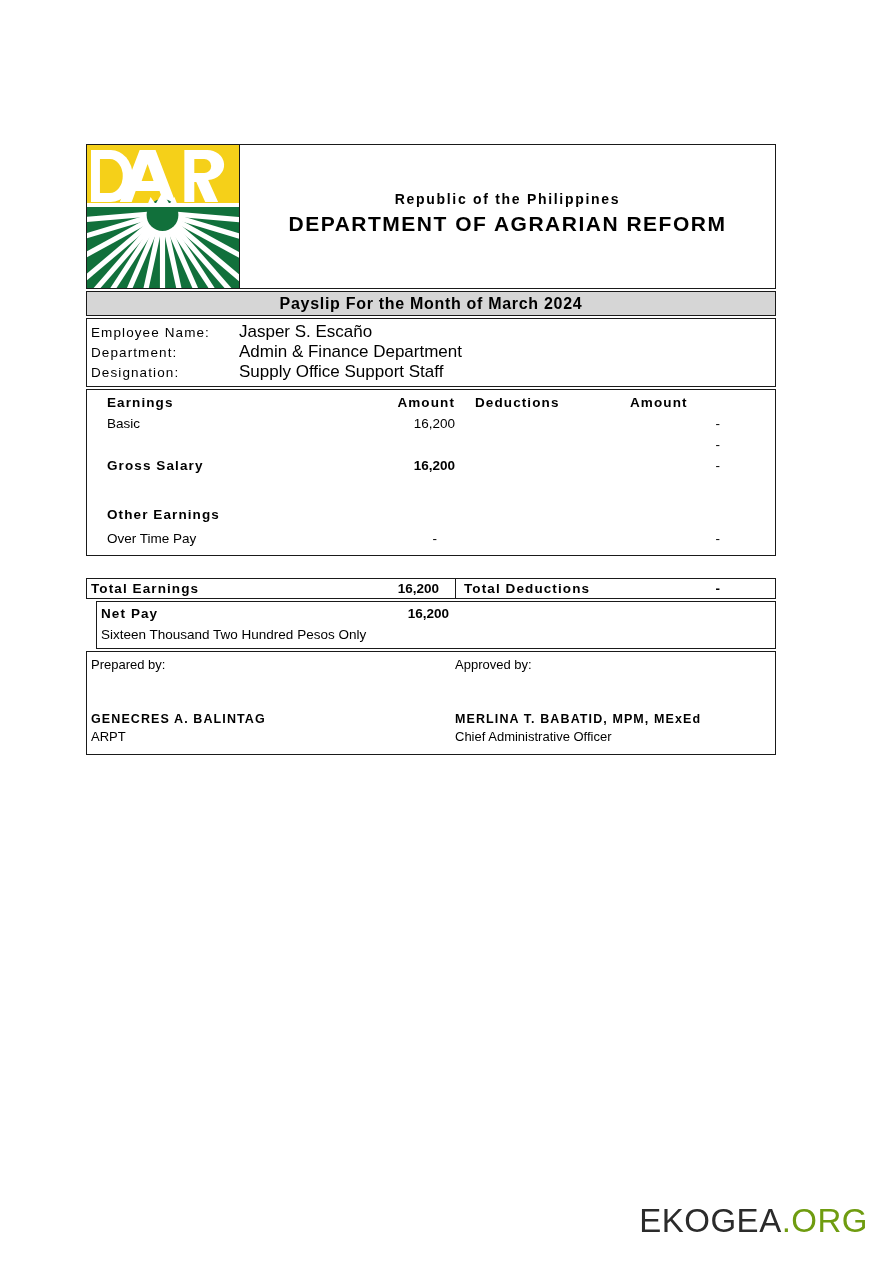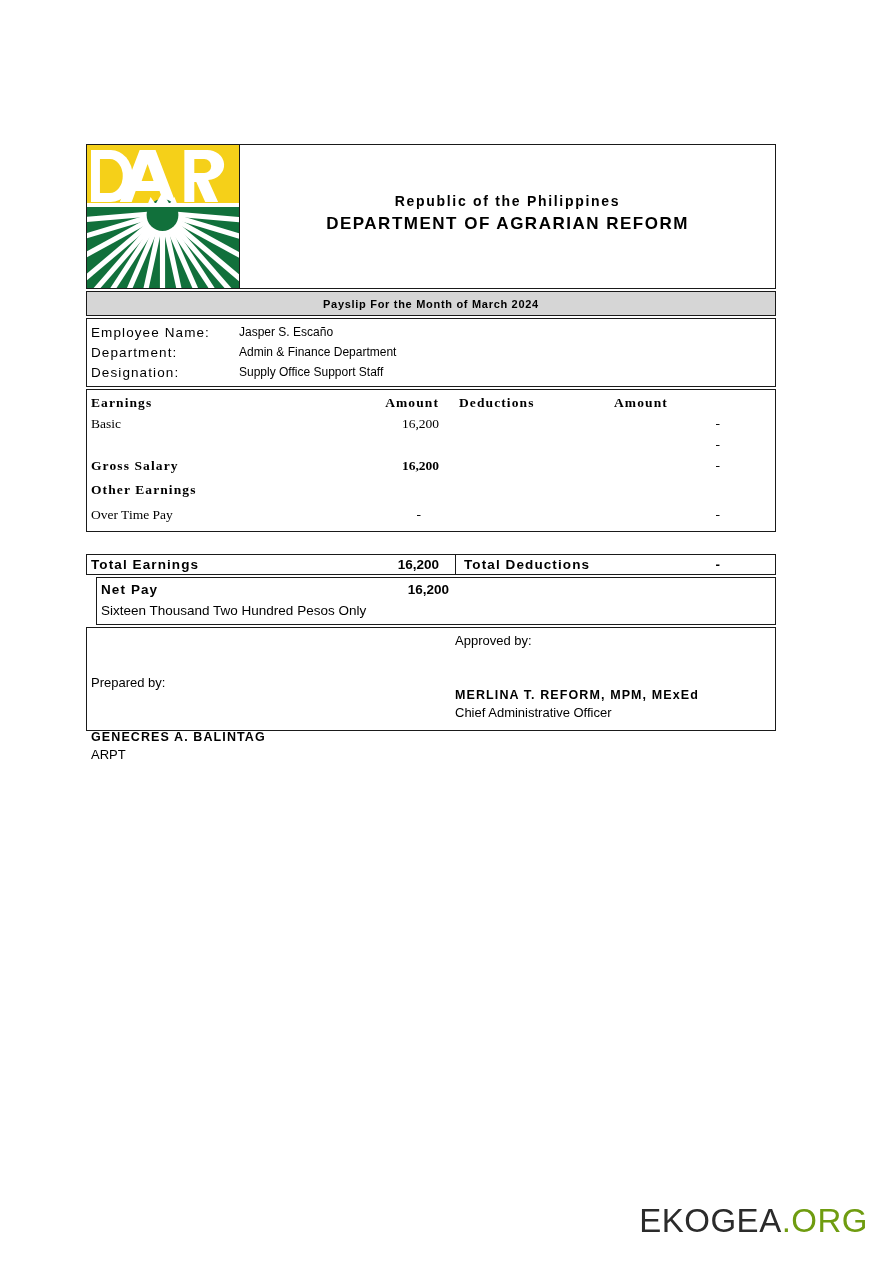--- a/index.html
+++ b/index.html
@@ -62,36 +62,36 @@
     text-align: center;
   }
   #title-line1 {
     font-size: 14px;
     font-weight: bold;
     letter-spacing: 1.7px;
     white-space: nowrap;
     margin-bottom: 5px;
   }
   #title-line2 {
-    font-size: 17px;
+    font-size: 21px;
     font-weight: bold;
     letter-spacing: 1.5px;
     white-space: nowrap;
   }
 
   
   #banner {
     height: 25px;
     background: #d6d6d6;
     display: flex;
     align-items: center;
     justify-content: center;
   }
   #banner span {
-    font-size: 11px;
+    font-size: 16px;
     font-weight: bold;
     letter-spacing: 0.7px;
   }
 
   
   #emp-blk { padding: 3px 0 4px 0; }
   .emp-row {
     display: flex;
     height: 20px;
     align-items: center;
@@ -99,32 +99,32 @@
   .emp-label {
     width: 152px;
     padding-left: 4px;
     box-sizing: border-box;
     font-size: 13.5px;
     font-weight: normal;
     letter-spacing: 1.1px;
     white-space: nowrap;
   }
   .emp-value {
-    font-size: 12px;
-    white-space: nowrap;
-  }
-
-  
-  #earn-blk { padding: 2px 0 6px 0; font-family: Liberation Serif, serif; }
+    font-size: 17px;
+    white-space: nowrap;
+  }
+
+  
+  #earn-blk { padding: 2px 0 6px 16px; }
   .g-row {
     display: flex;
     height: 21px;
     align-items: center;
   }
-  .g-row.tall { height: 28px; }
+  .g-row.tall { height: 28px; margin-top: 24px; }
   .c-desc {
     width: 193px;
     padding-left: 4px;
     box-sizing: border-box;
     font-size: 13.5px;
     white-space: nowrap;
   }
   .c-amt {
     width: 175px;
     box-sizing: border-box;
@@ -183,21 +183,21 @@
   
   #sign-blk {
     height: 104px;
     position: relative;
   }
   .sign-col {
     position: absolute;
     top: 5px;
     width: 330px;
   }
-  #sign-prepared { left: 4px; margin-top: 42px; }
+  #sign-prepared { left: 4px; }
   #sign-approved { left: 368px; }
   .sign-caption {
     font-size: 13px;
     white-space: nowrap;
   }
   .sign-name {
     position: absolute;
     top: 55px;
     font-size: 12.5px;
     font-weight: bold;
@@ -367,21 +367,21 @@
   </div>
 
   <div class="blk" id="sign-blk">
     <div class="sign-col" id="sign-prepared">
       <div class="sign-caption">Prepared by:</div>
       <div class="sign-name">GENECRES A. BALINTAG</div>
       <div class="sign-role">ARPT</div>
     </div>
     <div class="sign-col" id="sign-approved">
       <div class="sign-caption">Approved by:</div>
-      <div class="sign-name">MERLINA T. REFORM, MPM, MExEd</div>
+      <div class="sign-name">MERLINA T. BABATID, MPM, MExEd</div>
       <div class="sign-role">Chief Administrative Officer</div>
     </div>
   </div>
 
 </div>
 
 <div id="watermark">
   <span id="wm-a">EKOGEA</span><span id="wm-b">.ORG</span>
 </div>
 

